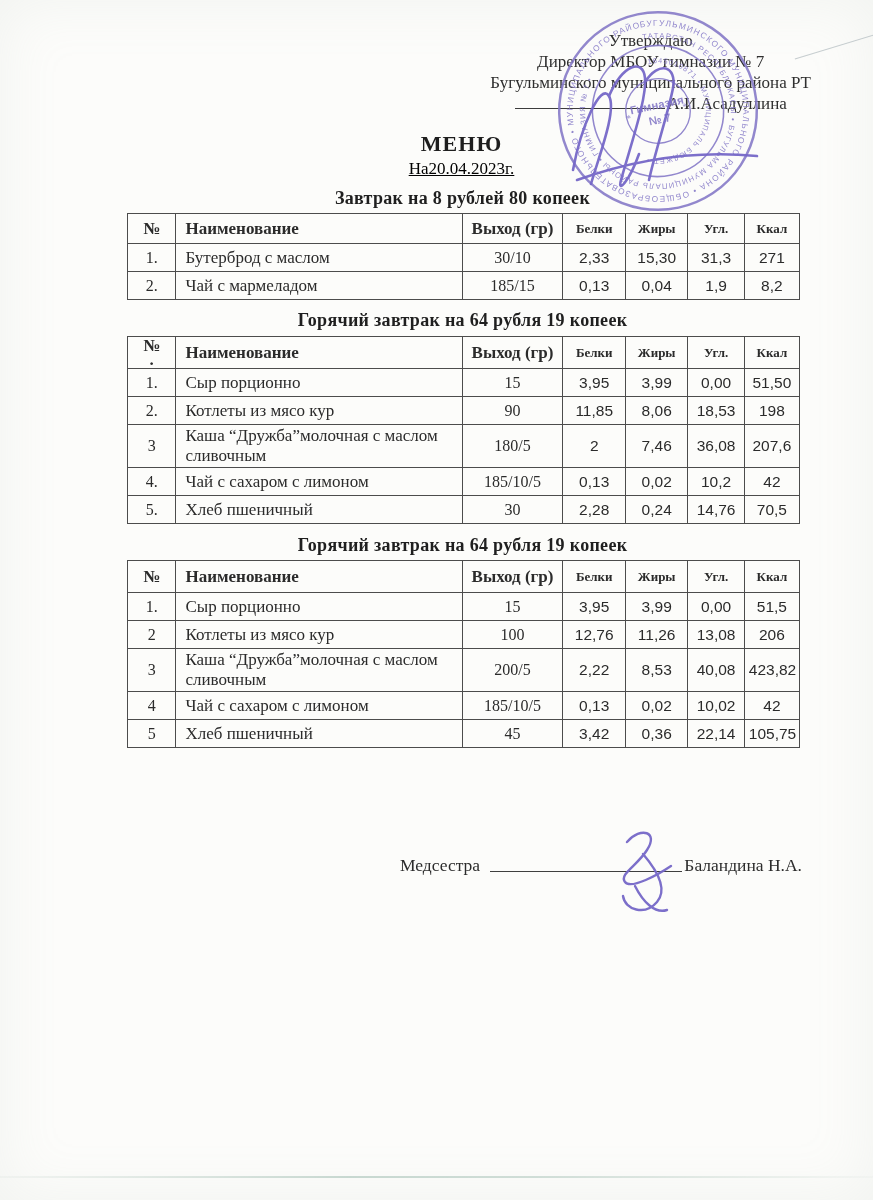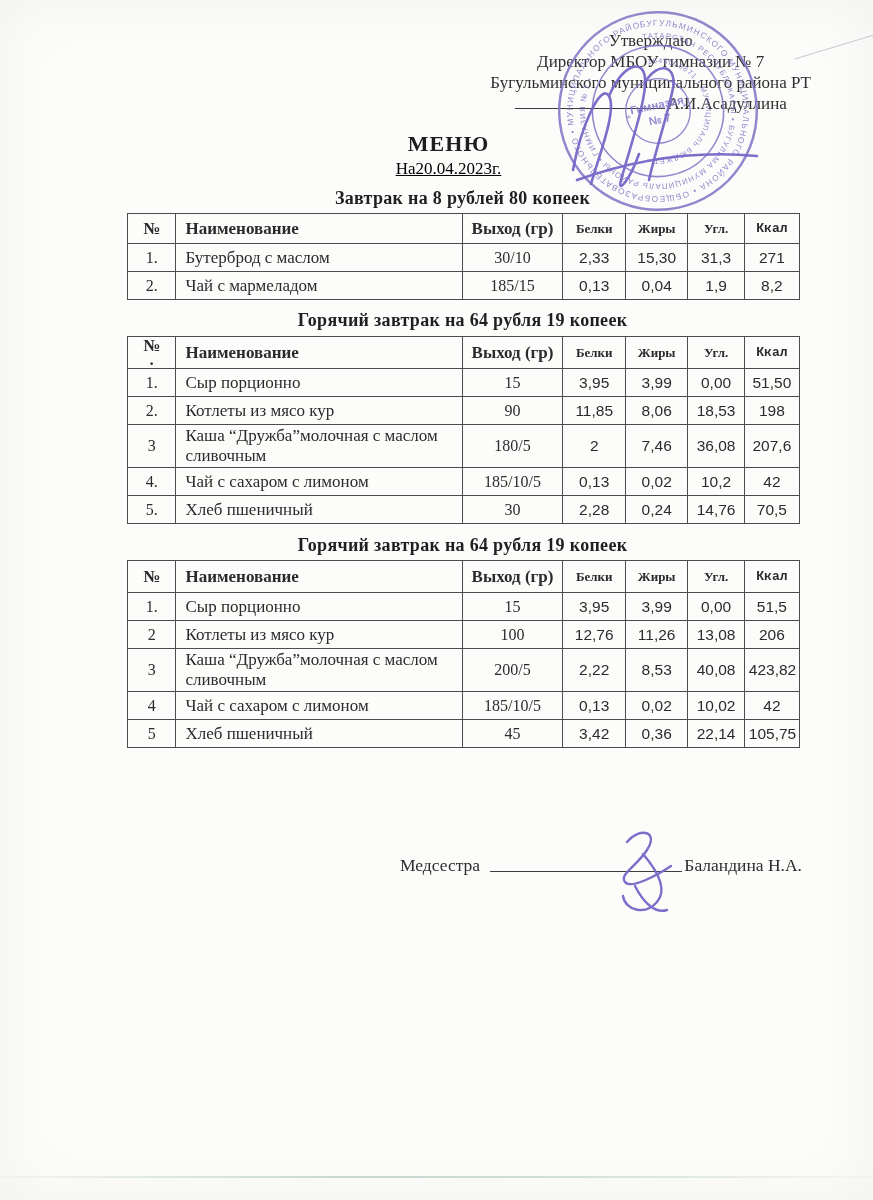--- a/index.html
+++ b/index.html
@@ -26,21 +26,21 @@
   }
   .pen-line{
     position:absolute; left:793px; top:46px; width:86px; height:0;
     border-top:1.5px solid #a9b3b9; transform:rotate(-17deg); opacity:.65; z-index:1;
   }
   
   .stamp{position:absolute; left:551px; top:7px; width:214px; height:208px; z-index:3; opacity:.88;}
   .scribble1{position:absolute; left:543px; top:52px; width:232px; height:152px; z-index:4;}
   .scribble2{position:absolute; left:583px; top:824px; width:132px; height:96px; z-index:4;}
   
-  .menu-head{position:absolute; left:111px; top:131px; width:675px; text-align:center; z-index:2;}
+  .menu-head{position:absolute; left:124px; top:131px; width:675px; text-align:center; z-index:2;}
   .menu-title{font-size:22px; font-weight:bold; letter-spacing:1px; color:#1e1e1e;}
   .menu-date{font-size:17px; text-decoration:underline; margin-top:2px; color:#000000;}
   
   .sec-title{
     position:absolute; left:125px; width:675px; text-align:center;
     font-weight:bold; font-size:18px; color:#1f1f1f; z-index:2; letter-spacing:.3px;
   }
   #t1-title{top:188px} #t2-title{top:310px} #t3-title{top:535px}
   
   table.tbl{
@@ -49,21 +49,21 @@
     font-family:"Liberation Serif", serif;
   }
   #t1{top:213px} #t2{top:336px} #t3{top:560px}
   .tbl th,.tbl td{border:1.4px solid #4c4c4c; padding:1px 4px; color:#2b2b2b; background:transparent;}
   .tbl thead th{height:27px; font-weight:bold;}
   #t2 thead th,#t3 thead th{height:29px;}
   .tbl td{height:25px;}
   .tbl .c0{width:6.6%; text-align:center; font-size:16px;}
   .tbl .c1{width:44.8%; text-align:left; padding-left:9px; font-size:17px;}
   .tbl .c2{width:15.2%; text-align:center; font-size:16px;}
-  .tbl .c3{width:8.9%;} .tbl .c4{width:8.9%;margin-left:28px;} .tbl .c5{width:7.9%;} .tbl .c6{width:7.7%;font-family:Liberation Mono, monospace;}
+  .tbl .c3{width:8.9%;} .tbl .c4{width:8.9%;margin-left:28px;} .tbl .c5{width:7.9%;} .tbl .c6{width:7.7%;}
   .tbl thead .c0,.tbl thead .c1,.tbl thead .c2{font-size:17px;}
   .tbl thead .c3,.tbl thead .c4,.tbl thead .c5,.tbl thead .c6{font-size:13px; font-weight:600;}
   .tbl thead .c0{white-space:pre-line; line-height:14px;}
   .tbl td.c3,.tbl td.c4,.tbl td.c5,.tbl td.c6{
     font-family:"Liberation Sans", sans-serif; font-size:15.5px; text-align:center;
   }
   
   .sig-block{position:absolute; left:388px; top:851px; width:414px; font-size:17.5px; color:#2c2c2c; z-index:2;}
   .sig-row{display:flex; align-items:flex-end; height:25px;}
   .sig-row .indent{padding-left:12px;}

